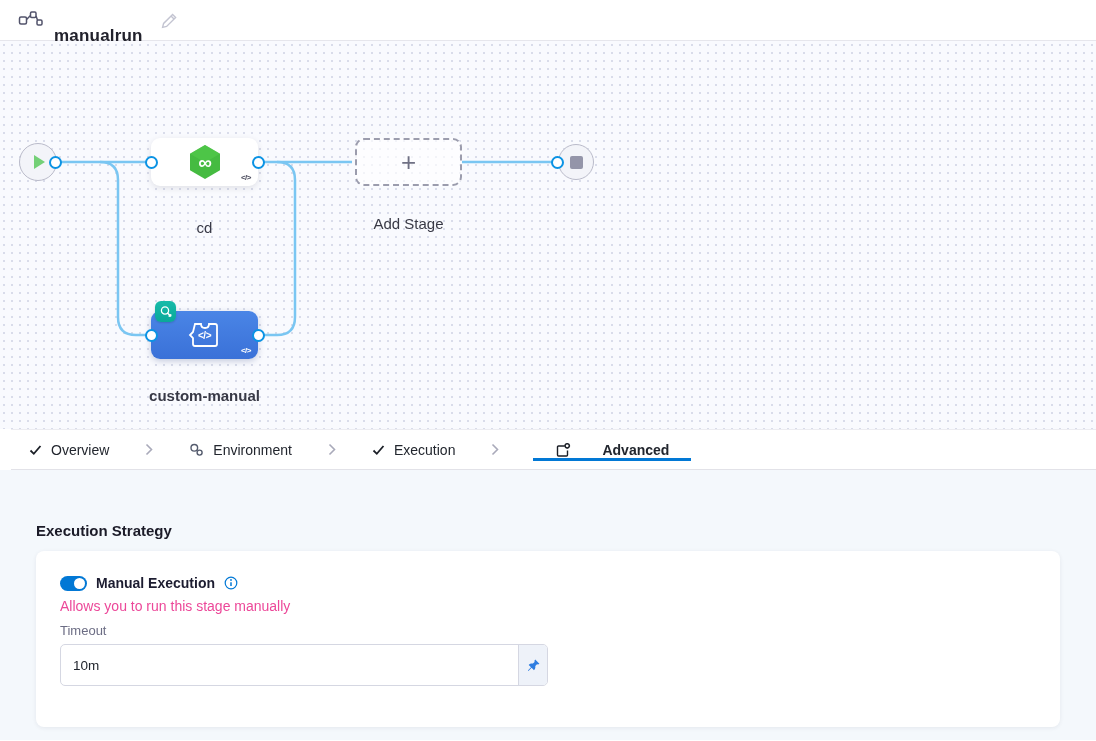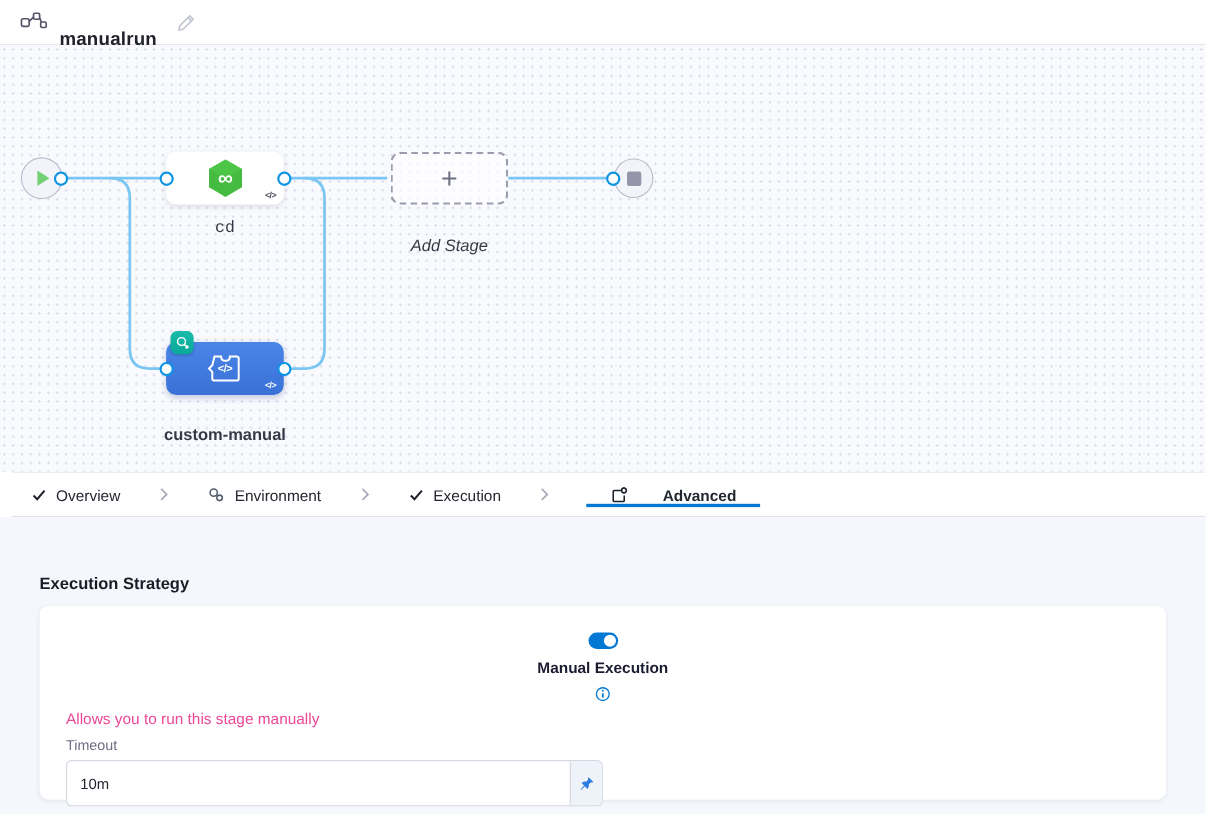--- a/index.html
+++ b/index.html
@@ -40,39 +40,39 @@
   .badge { position:absolute; left:155px; top:260px; width:21px; height:21px; border-radius:6px;
     background:linear-gradient(180deg,#17bba9,#0ba899); display:flex; align-items:center; justify-content:center; z-index:5;
     box-shadow:0 1px 2px rgba(0,0,0,.15); }
 
   .add-stage { position:absolute; left:355px; top:97px; width:107px; height:48px; border-radius:9px;
     border:2px dashed #9b9cad; background:rgba(255,255,255,.65); display:flex; align-items:center; justify-content:center;
     z-index:3; cursor:pointer; }
   .add-stage .plus { font-size:26px; font-weight:300; color:#6f7084; line-height:1; }
 
   .node-label { position:absolute; width:167px; text-align:center; font-size:15px; color:#383946; z-index:3; }
-  .label-cd { left:121px; top:158px;font-family:Liberation Mono, monospace; }
-  .label-add { left:325px; top:174px;font-style:italic; }
+  .label-cd { left:121px; top:178px; }
+  .label-add { left:325px; top:174px; }
   .label-custom { left:121px; top:346px;font-weight:bold; }
 
   
   .tabbar { height:41px; background:#fff; border-top:1px solid #ececf1; border-bottom:1px solid #e2e2e8;
     display:flex; align-items:center; padding-left:16px;margin-left:11px; }
   .tab { display:flex; align-items:center; gap:9px; font-size:14px; color:#22262e; cursor:pointer;
     border-bottom:3px solid transparent; border-top:3px solid transparent; padding:0 2px; }
   .tab.active { font-weight:bold; border-bottom-color:#0278d5; padding:0 22px;gap:31px; }
   .tab-sep { display:flex; align-items:center; margin:0 34px; }
 
   
   .panel { height:270px; background:#f4f8fc; padding:52px 36px 0; }
   .panel h2 { font-size:15px; font-weight:bold; color:#1b1b28; margin-bottom:12px; }
   .card { background:#fff; border-radius:8px; box-shadow:0 1px 4px rgba(40,41,61,.08);
     padding:24px; height:176px; }
 
-  .toggle-row { display:flex; align-items:center; gap:9px;flex-direction:column; }
+  .toggle-row { display:flex; align-items:center; gap:9px; }
   .toggle { position:relative; width:27px; height:15px; border-radius:8px; background:#0278d5; cursor:pointer; border:none; }
   .toggle .knob { position:absolute; right:2px; top:2px; width:11px; height:11px; border-radius:50%; background:#fff; }
   .toggle-label { font-size:14px; font-weight:bold; color:#1c1c30; }
   .desc { font-size:14px; color:#ec4899; margin-top:7px; }
 
   .timeout-label { font-size:13px; color:#6c6d84; margin-top:9px; }
   .input-group { margin-top:6px; width:488px; height:42px; border:1px solid #d5d7e2; border-radius:5px;
     background:#fff; display:flex; overflow:hidden; }
   .input-group input { flex:1; border:none; outline:none; padding:0 12px; font-size:13.5px; color:#22262e;
     font-family:"Liberation Sans", sans-serif; background:transparent; }

